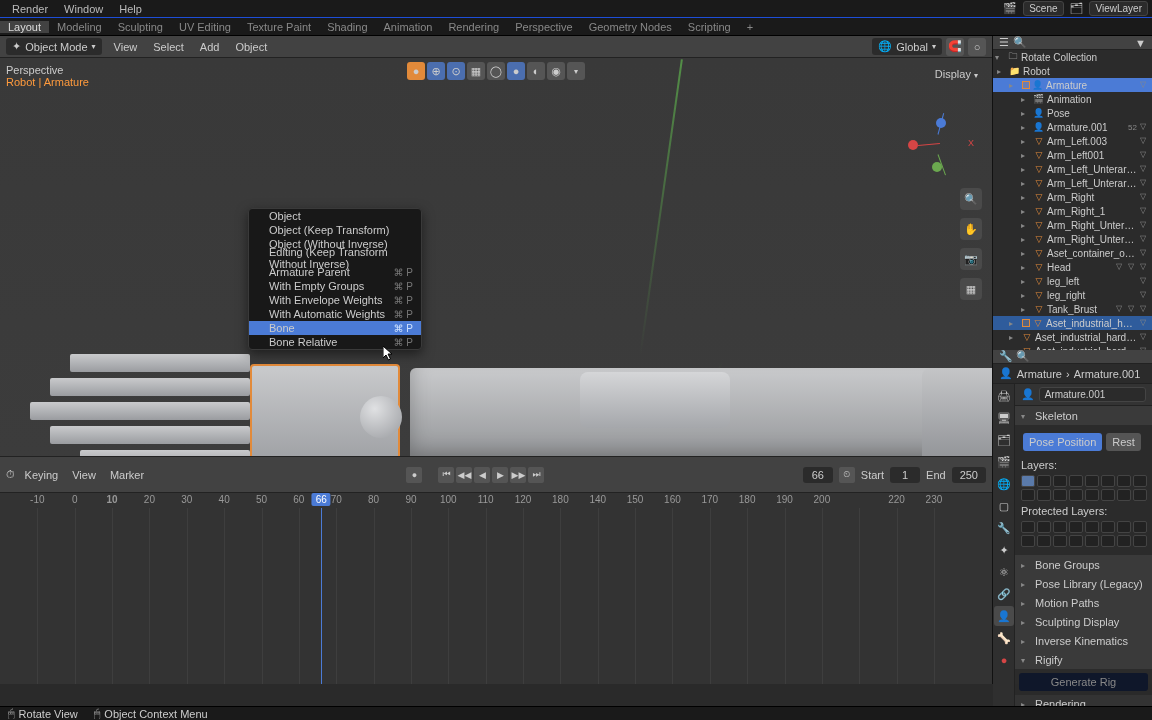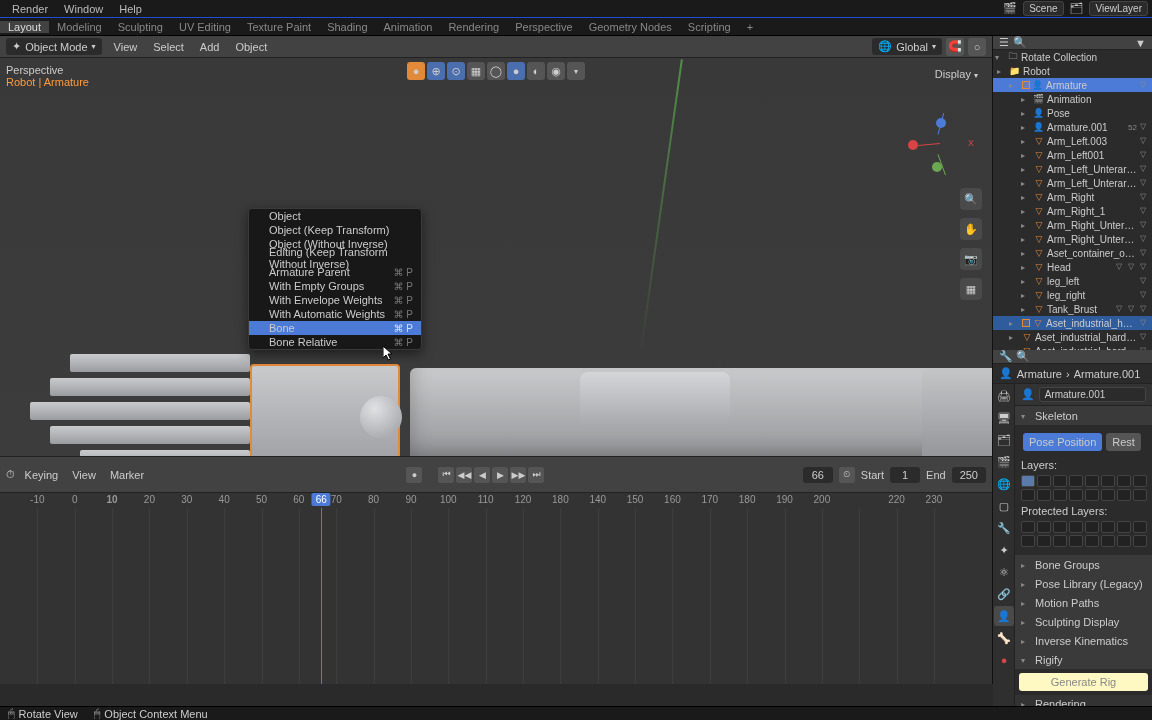--- a/index.html
+++ b/index.html
@@ -93,21 +93,21 @@
 .prop-body{padding:4px 6px}
 .btn-pose{background:#4b7bd6;padding:3px 6px;border-radius:3px;display:inline-block;margin:4px 2px}
 .btn-rest{background:#555;padding:3px 6px;border-radius:3px;display:inline-block;margin:4px 2px}
 .layer-grid{display:grid;grid-template-columns:repeat(8,14px);gap:2px;margin:4px 0}
 .layer-cell{width:14px;height:12px;background:#222;border:1px solid #444;border-radius:2px}
 .layer-cell.on{background:#5a7aaa}
 .breadcrumb{display:flex;align-items:center;gap:4px;padding:3px 6px;background:#2b2b2b;border-bottom:1px solid #222;font-size:10px}
 .statusbar{position:absolute;bottom:0;left:0;right:0;height:14px;background:#1a1a1a;display:flex;align-items:center;padding:0 8px;gap:16px;font-size:10px;color:#888;border-top:1px solid #000}
 .status-item{display:flex;align-items:center;gap:4px}
 .scene-input{background:#2b2b2b;padding:1px 5px;border-radius:3px;font-size:10px;border:1px solid #444}
-.generate-btn{background:#fef9c3;padding:3px 8px;border-radius:3px;color:#888;text-align:center;margin:4px}
+.generate-btn{background:#0f172a;padding:3px 8px;border-radius:3px;color:#888;text-align:center;margin:4px}
 .orange-square{width:8px;height:8px;border:1px solid #e28a3a;background:rgba(226,138,58,.2)}
 .context-menu .menu-item{font-size:10px}
 </style>
 </head>
 <body>
 
 <div class="topbar">
   <span class="topbar-item">Render</span>
   <span class="topbar-item">Window</span>
   <span class="topbar-item">Help</span>

